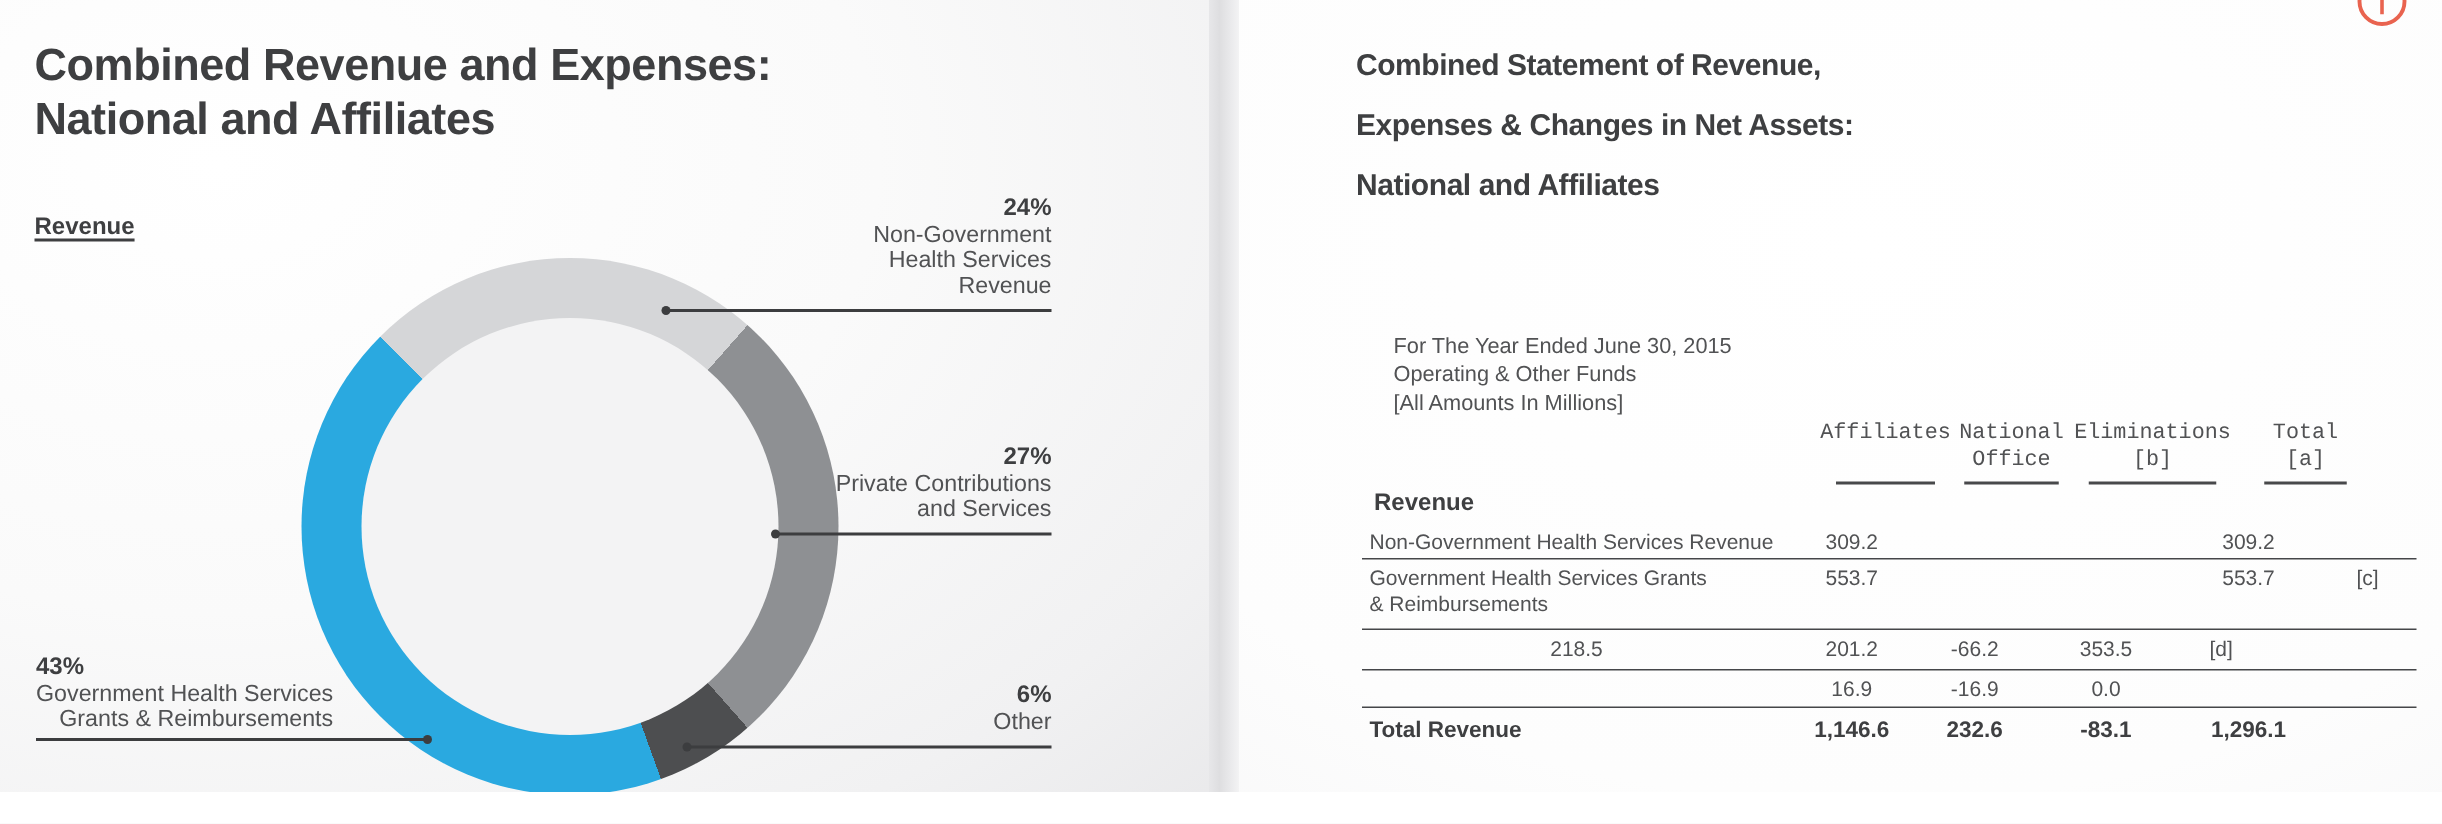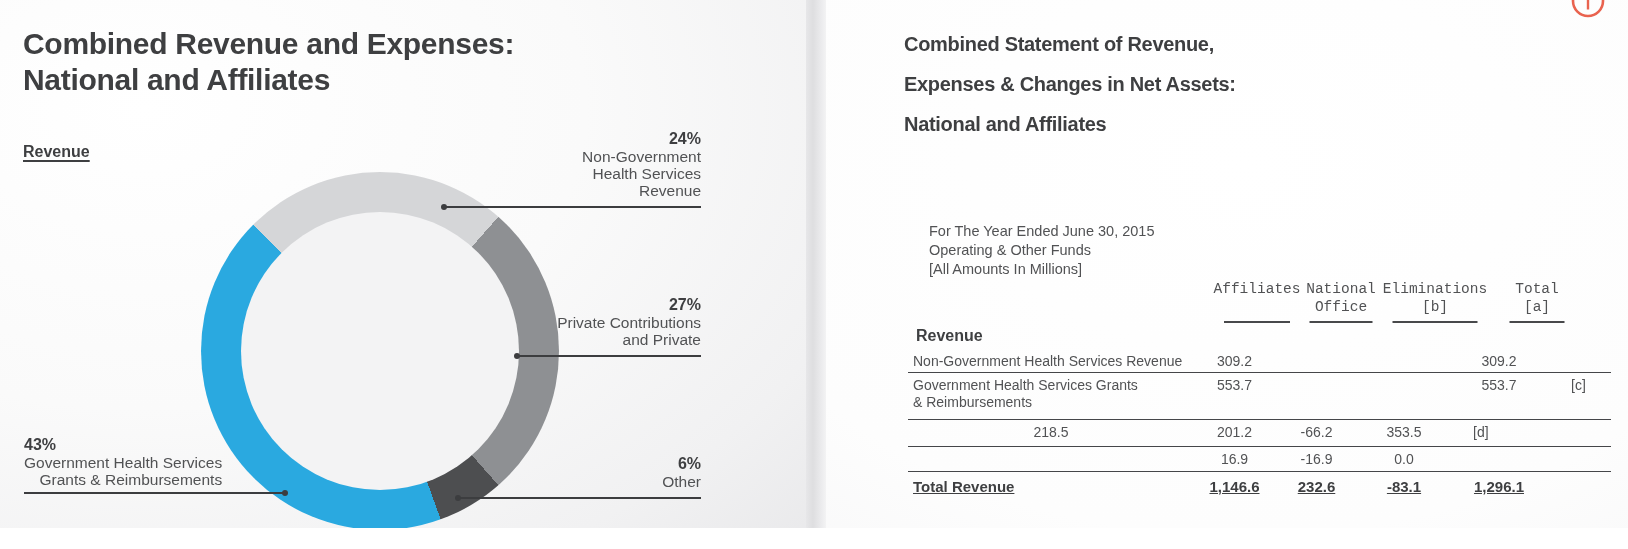--- a/index.html
+++ b/index.html
@@ -87,21 +87,21 @@
   .trow {
     display:grid; grid-template-columns:286px 81px 83px 92px 98px 63px;
     align-items:start; border-bottom:1.5px solid #454649;
     font-size:14px; line-height:16.5px; padding-top:4px;
   }
   .trow .cell.label { padding-left:5px; white-space:pre-line; }
   .trow .cell.num   { text-align:center; }
   .trow .cell.note  { padding-left:23px; }
   .trow.bold { font-weight:bold; color:#3e3f41; font-size:15px; border-bottom:none; padding-top:7px; }
   .r-h24 { height:24px; } .r-h47 { height:47px; } .r-h27 { height:27px; }
-  .r-h25 { height:25px; } .r-h33 { height:33px;text-decoration:underline; }
+  .r-h25 { height:25px; } .r-h33 { height:33px; }
 </style>
 </head>
 <body>
 
 <div class="canvas">
 
   <div class="page-left">
 
     <div class="title-left">
       <div>Combined Revenue and Expenses:</div>
@@ -120,21 +120,21 @@
       <div class="cl">Health Services</div>
       <div class="cl">Revenue</div>
     </div>
     <div class="leader ld-24">
         <span class="dot dot-l"></span>
       </div>
 
     <div class="callout co-27">
       <div class="pct">27%</div>
       <div class="cl">Private Contributions</div>
-      <div class="cl">and Private</div>
+      <div class="cl">and Services</div>
     </div>
     <div class="leader ld-27">
         <span class="dot dot-l"></span>
       </div>
 
     <div class="callout co-6">
       <div class="pct">6%</div>
       <div class="cl">Other</div>
     </div>
     <div class="leader ld-6">

